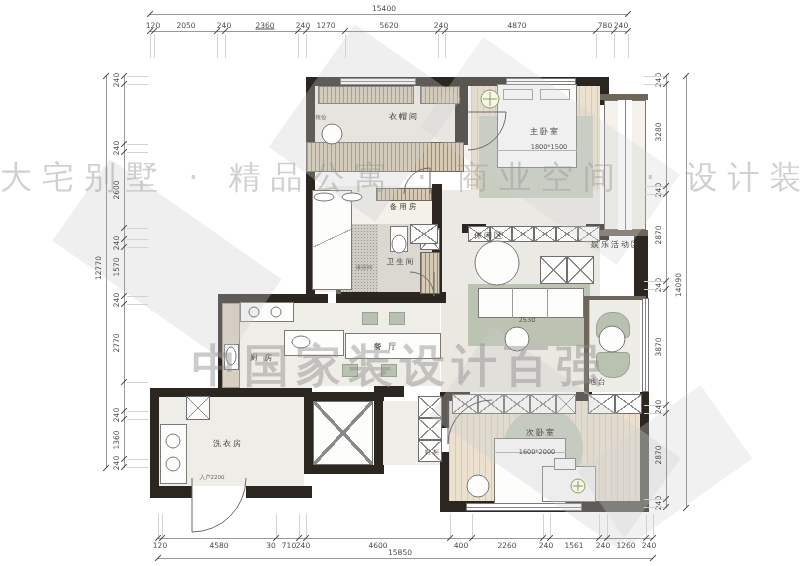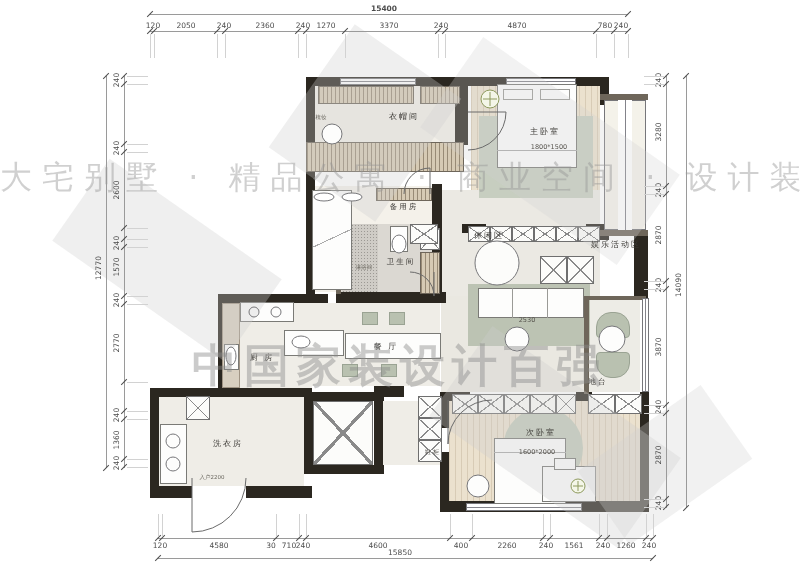--- a/index.html
+++ b/index.html
@@ -246,31 +246,31 @@
 
   <div id="dims" style="position:absolute;left:0;top:0;width:800px;height:566px;z-index:4;">
       <span class="dline" style="left:150px;top:14px;width:478px;height:1px;"></span>
       <span class="dline" style="left:150px;top:31px;width:478px;height:1px;"></span>
       <span class="dline" style="left:158px;top:538px;width:495px;height:1px;"></span>
       <span class="dline" style="left:158px;top:558px;width:495px;height:1px;"></span>
       <span class="dline" style="left:124px;top:76px;width:1px;height:392px;"></span>
       <span class="dline" style="left:106px;top:76px;width:1px;height:392px;"></span>
       <span class="dline" style="left:666px;top:76px;width:1px;height:432px;"></span>
       <span class="dline" style="left:686px;top:76px;width:1px;height:432px;"></span>
-      <span class="dlab" style="left:384px;top:8px;font-weight:bold;">15400</span>
+      <span class="dlab" style="left:384px;top:8px;">15400</span>
       <span class="dlab" style="left:400px;top:552px;">15850</span>
       <span class="dlabv" style="left:98px;top:268px;">12770</span>
       <span class="dlabv" style="left:678px;top:285px;">14090</span>
       <span class="dlab" style="left:153px;top:25px;">120</span>
       <span class="dlab" style="left:186px;top:25px;">2050</span>
       <span class="dlab" style="left:224px;top:25px;">240</span>
-      <span class="dlab" style="left:265px;top:25px;">2360</span>
+      <span class="dlab" style="left:265px;top:25px;text-decoration:underline;">2360</span>
       <span class="dlab" style="left:303px;top:25px;">240</span>
       <span class="dlab" style="left:326px;top:25px;">1270</span>
-      <span class="dlab" style="left:389px;top:25px;">3370</span>
+      <span class="dlab" style="left:389px;top:25px;">5620</span>
       <span class="dlab" style="left:441px;top:25px;">240</span>
       <span class="dlab" style="left:517px;top:25px;">4870</span>
       <span class="dlab" style="left:605px;top:25px;">780</span>
       <span class="dlab" style="left:621px;top:25px;">240</span>
       <span class="dlab" style="left:160px;top:545px;">120</span>
       <span class="dlab" style="left:219px;top:545px;">4580</span>
       <span class="dlab" style="left:271px;top:545px;">30</span>
       <span class="dlab" style="left:289px;top:545px;">710</span>
       <span class="dlab" style="left:303px;top:545px;">240</span>
       <span class="dlab" style="left:378px;top:545px;">4600</span>

